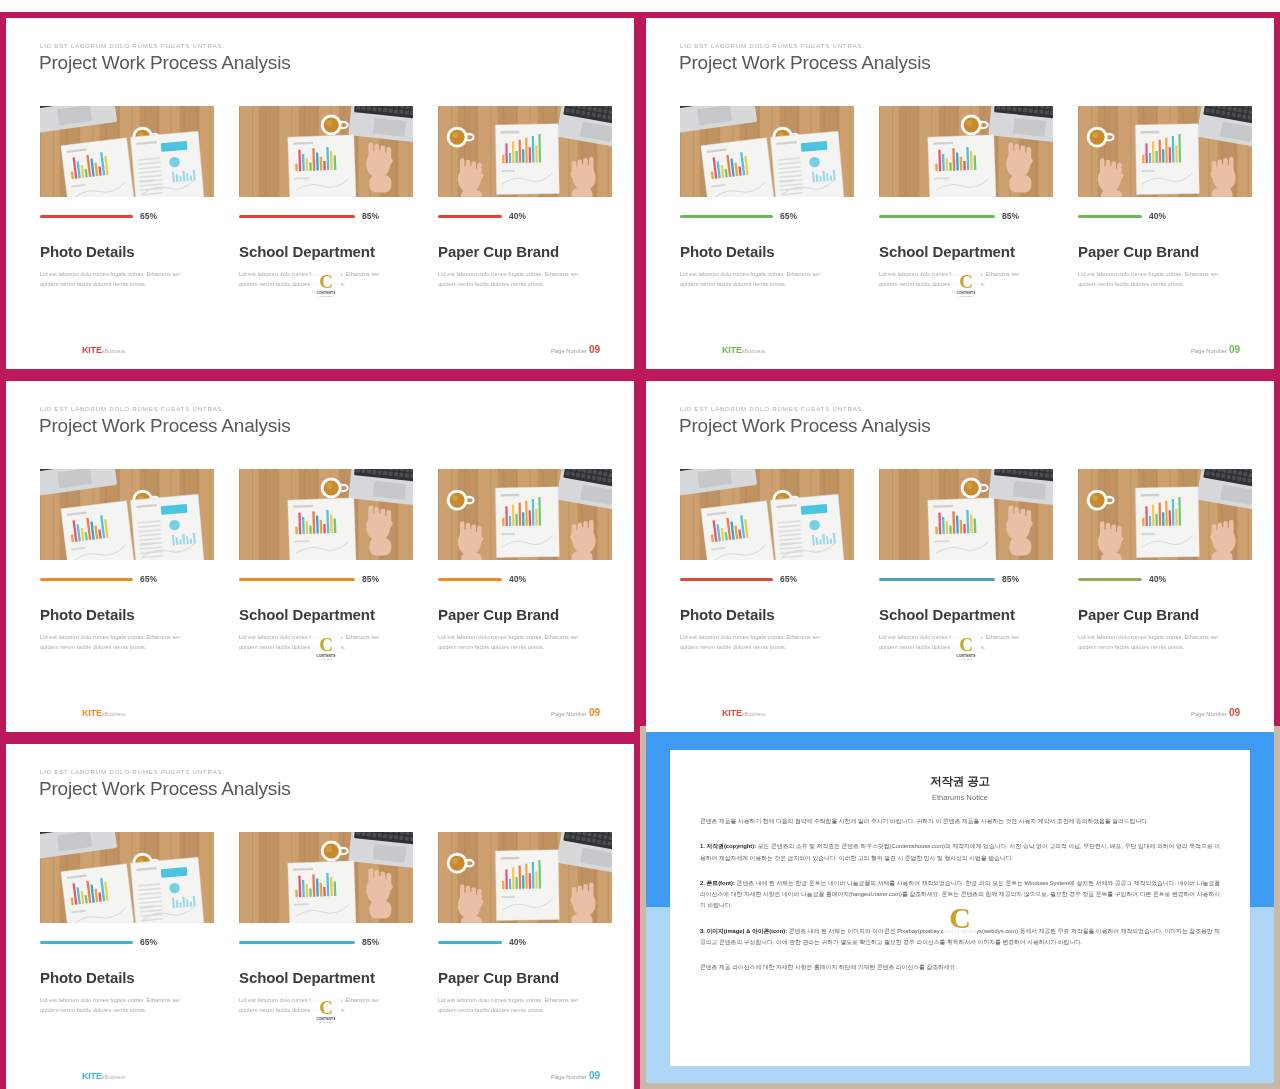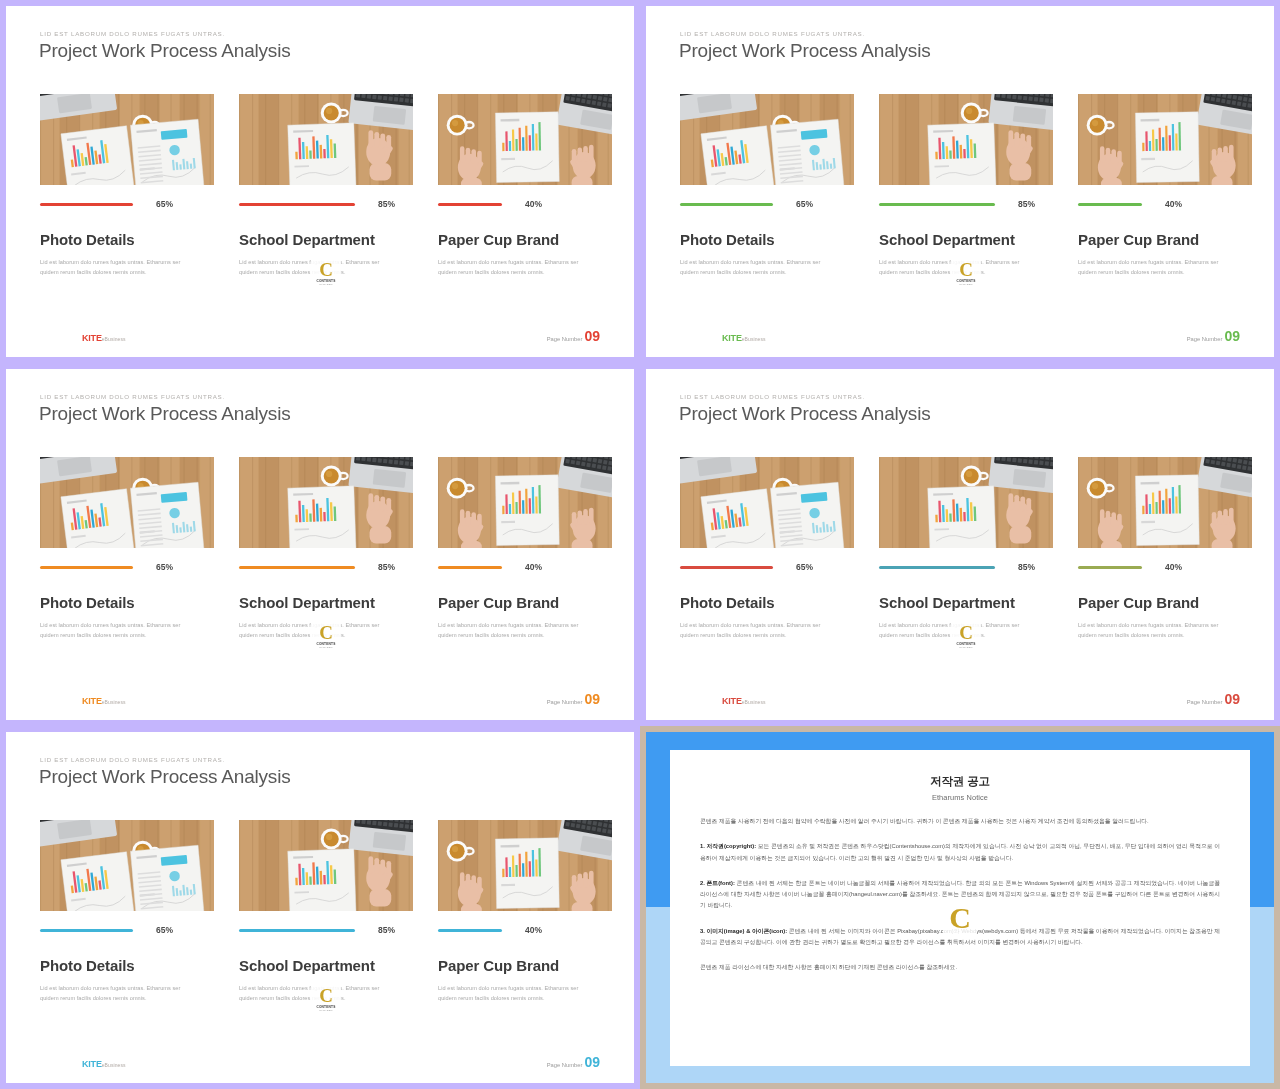--- a/index.html
+++ b/index.html
@@ -12,22 +12,23 @@
   .grid {
     width: 1280px; height: 1089px;
     display: grid;
     grid-template-columns: 640px 640px;
     grid-template-rows: 363px 363px 363px;
   }
 
   
   .slide-frame {
     width: 640px; height: 363px;
-    background: #c4b5fd;
+    background: #be185d;
     padding: 6px;
+    margin-top: 12px;
   }
   .slide {
     width: 100%; height: 100%;
     background: #ffffff;
     position: relative;
     overflow: hidden;
   }
 
   
   .eyebrow {
@@ -67,21 +68,20 @@
     background: #c49a6c;
   }
   .photo svg { display: block; width: 100%; height: 100%; }
 
   
   .prog-row {
     margin-top: 13px;
     display: flex;
     align-items: center;
     height: 12px;
-    gap: 16px;
   }
   .prog-track {
     height: 3px;
     border-radius: 2px;
     background: #e34234;
   }
   .prog-label {
     margin-left: 7px;
     font-size: 8.5px;
     font-weight: 700;
@@ -126,21 +126,21 @@
     font-size: 5px;
     color: #b0a9a4;
     letter-spacing: 0.1px;
   }
   .pager { white-space: nowrap; }
   .pager-label {
     font-size: 5.8px;
     color: #9b9b9b;
   }
   .pager-num {
-    font-size: 14px;
+    font-size: 10px;
     font-weight: 700;
     color: #e34234;
     margin-left: 2px;
   }
 
   
   .copy-frame {
     width: 640px; height: 363px;
     background: #c9b8a6;
     padding: 6px;

